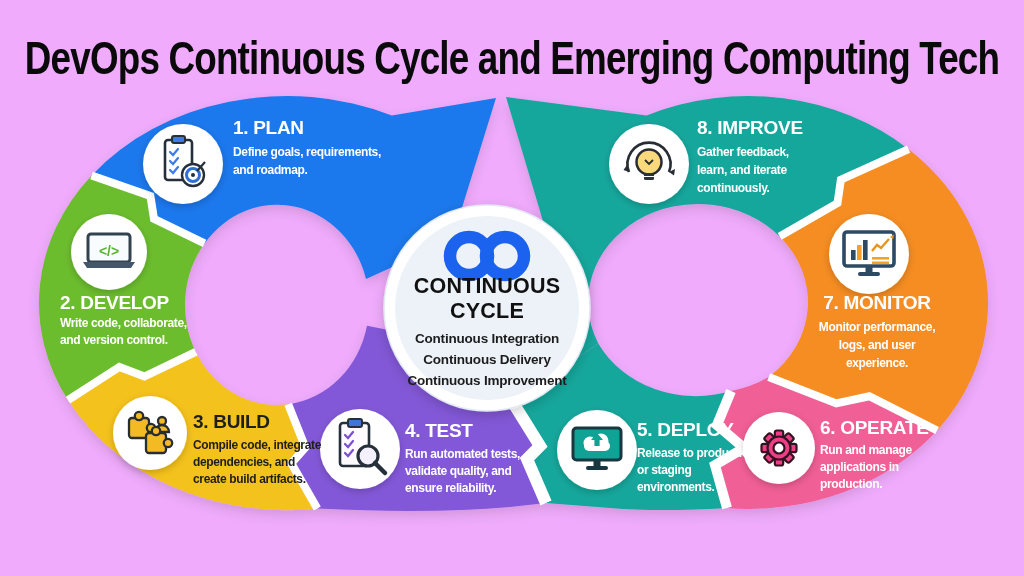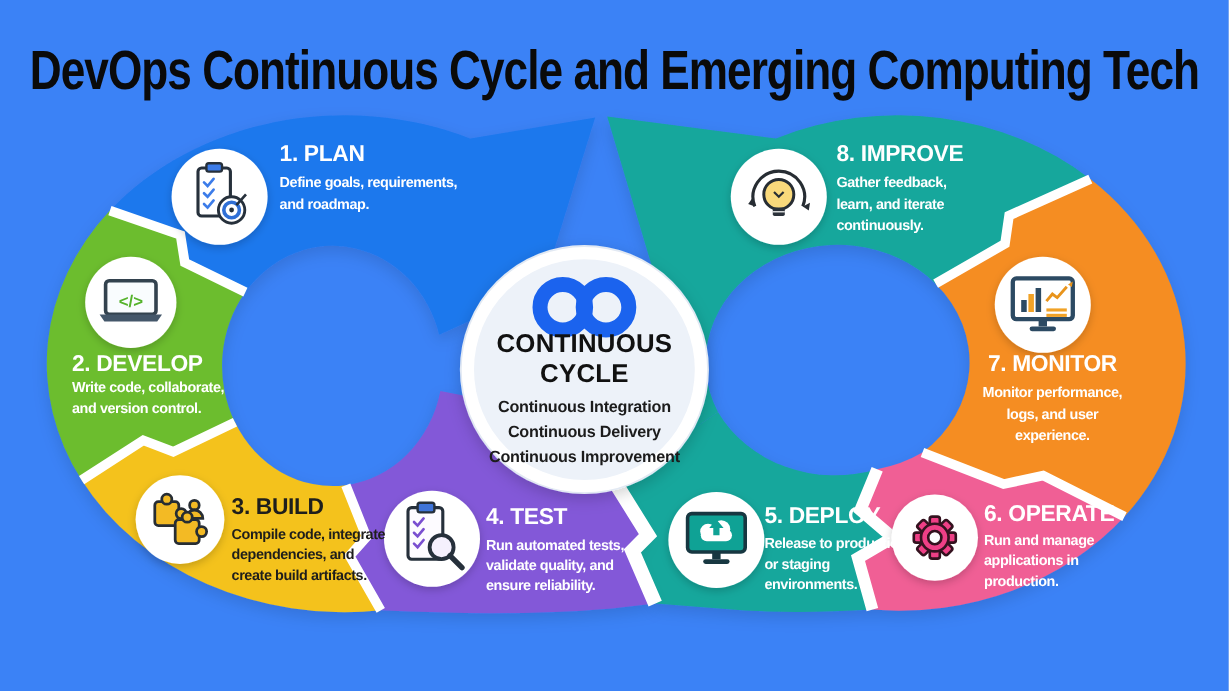--- a/index.html
+++ b/index.html
@@ -1,16 +1,16 @@
 <!DOCTYPE html>
 <html><head>
 <meta charset="utf-8">
 <style>
   html,body{margin:0;padding:0;background:#e8e8e8;}
-  .stage{position:relative;width:1024px;height:576px;background:#3b82f6;overflow:hidden;
+  .stage{position:relative;width:1024px;height:576px;background:#f0abfc;overflow:hidden;
          font-family:"Liberation Sans", sans-serif;}
   svg{display:block;}
   .main-title{font-family:"Liberation Sans", sans-serif;font-weight:700;font-size:46px;
               letter-spacing:-1px;fill:#0a0a0a;}
   .sec-title{font-family:"Liberation Sans", sans-serif;font-weight:700;font-size:19px;
              letter-spacing:-0.3px;}
   .sec-desc{font-family:"Liberation Sans", sans-serif;font-weight:700;font-size:12px;
             letter-spacing:-0.35px;}
   .center-h{font-family:"Liberation Sans", sans-serif;font-weight:800;font-size:21.5px;
             letter-spacing:0.2px;fill:#111111;}

